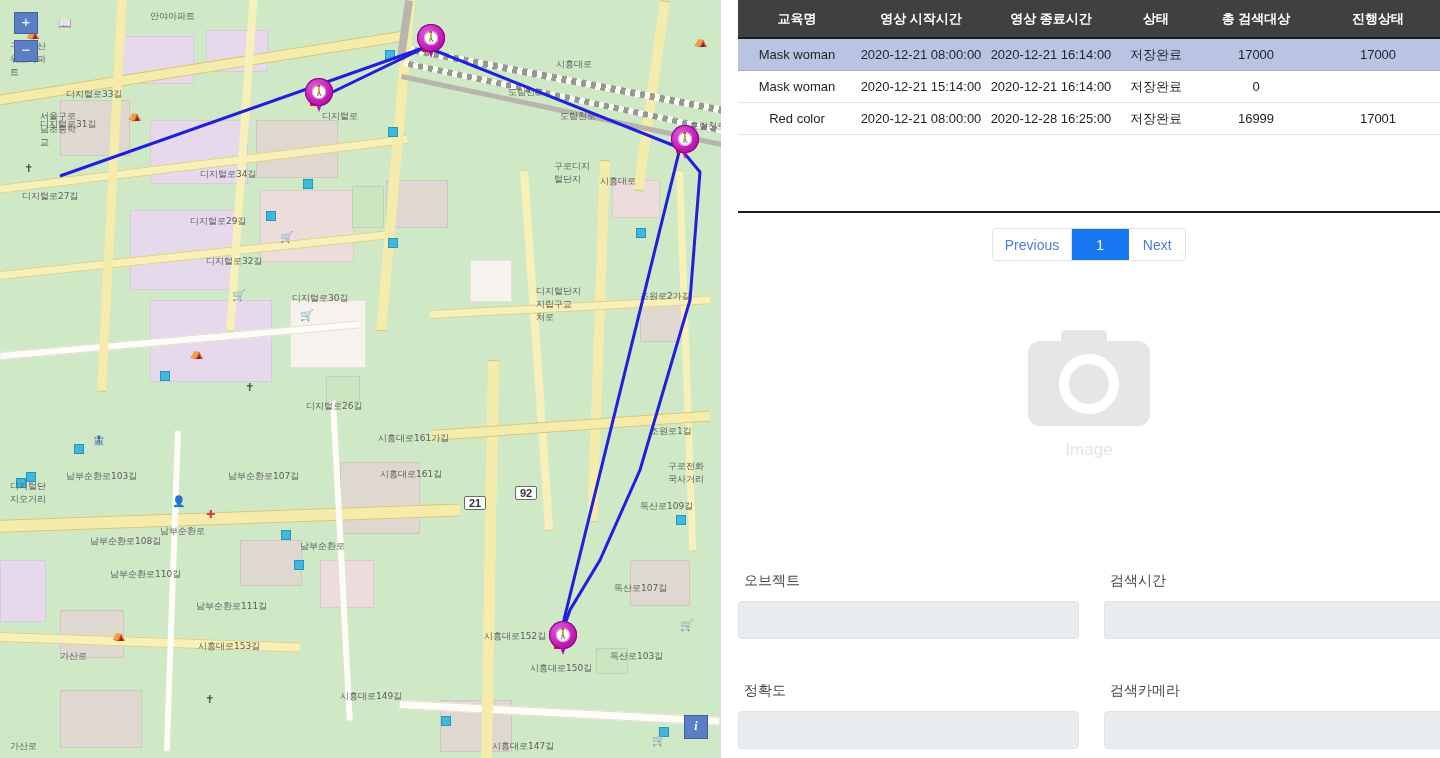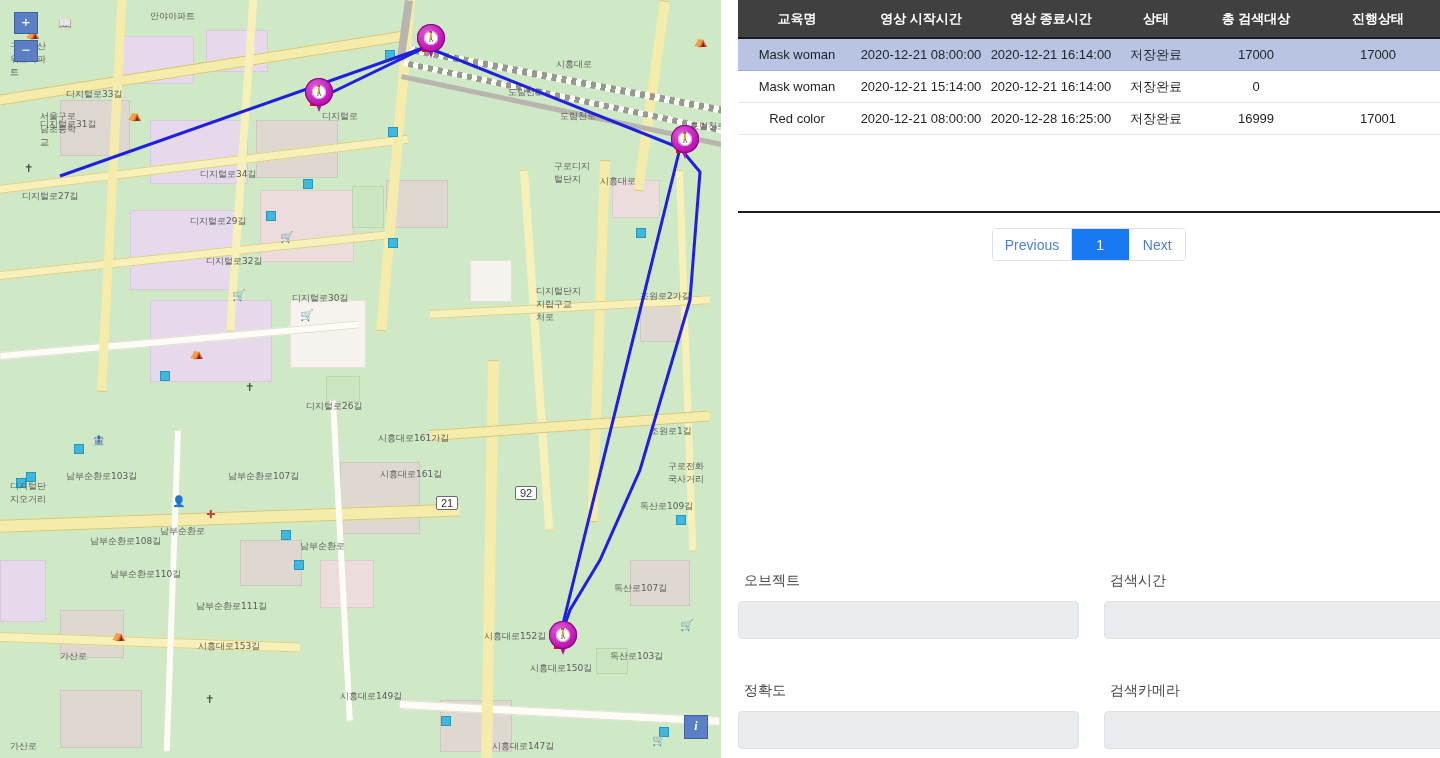--- a/index.html
+++ b/index.html
@@ -104,21 +104,21 @@
     font-family: "DejaVu Sans", sans-serif;
     transform-origin: 0 0;
     pointer-events: none;
   }
 
   .shield {
     position: absolute;
     border: 1px solid #6b6b6b;
     background: #ffffff;
     font-size: 11px;
-    font-weight: normal;
+    font-weight: bold;
     color: #333;
     padding: 0 4px;
     border-radius: 2px;
     font-family: "Liberation Sans", sans-serif;
   }
 
   
   #zoom-control {
     position: absolute;
     left: 14px; top: 12px;
@@ -426,21 +426,21 @@
     <div class="road minor" style="left:175px;top:430px;width:6px;height:320px;transform:rotate(2deg);"></div>
     <div class="road big" style="left:430px;top:430px;width:280px;height:9px;transform:rotate(-4deg);"></div>
     <div class="road" style="left:430px;top:310px;width:280px;height:7px;transform:rotate(-3deg);"></div>
     <div class="road big" style="left:660px;top:0px;width:10px;height:190px;transform:rotate(8deg);"></div>
 
     <div class="rail" style="left:405px;top:0px;width:8px;height:60px;transform:rotate(8deg);"></div>
     <div class="rail-hatch" style="left:410px;top:46px;width:320px;height:7px;transform:rotate(11deg);"></div>
     <div class="rail-hatch" style="left:404px;top:60px;width:330px;height:6px;transform:rotate(12deg);"></div>
     <div class="rail" style="left:402px;top:74px;width:340px;height:5px;transform:rotate(12deg);"></div>
 
-    <div class="shield" style="left:436px;top:496px;">21</div>
+    <div class="shield" style="left:464px;top:496px;">21</div>
     <div class="shield" style="left:515px;top:486px;">92</div>
 
     <div class="poi" style="left:26px;top:472px;"></div>
     <div class="poi" style="left:74px;top:444px;"></div>
     <div class="poi" style="left:160px;top:371px;"></div>
     <div class="poi" style="left:266px;top:211px;"></div>
     <div class="poi" style="left:303px;top:179px;"></div>
     <div class="poi" style="left:385px;top:50px;"></div>
     <div class="poi" style="left:388px;top:127px;"></div>
     <div class="poi" style="left:388px;top:238px;"></div>
@@ -621,20 +621,28 @@
     <div id="table-foot-rule"></div>
 
     <div id="pagination">
       <div class="pager">
         <div class="pg">Previous</div>
         <div class="pg active">1</div>
         <div class="pg">Next</div>
       </div>
     </div>
 
+    <div id="image-placeholder">
+      <div class="cam-icon">
+        <div class="cam-hump"></div>
+        <div class="cam-body"></div>
+        <div class="cam-lens"></div>
+      </div>
+      <div id="image-caption">Image</div>
+    </div>
 
     <div id="detail-form">
         <div class="field">
           <label class="flabel">오브젝트</label>
           <input class="finput" type="text" readonly="" style="">
         </div>
         <div class="field wide">
           <label class="flabel">검색시간</label>
           <input class="finput" type="text" readonly="" style="">
         </div>

